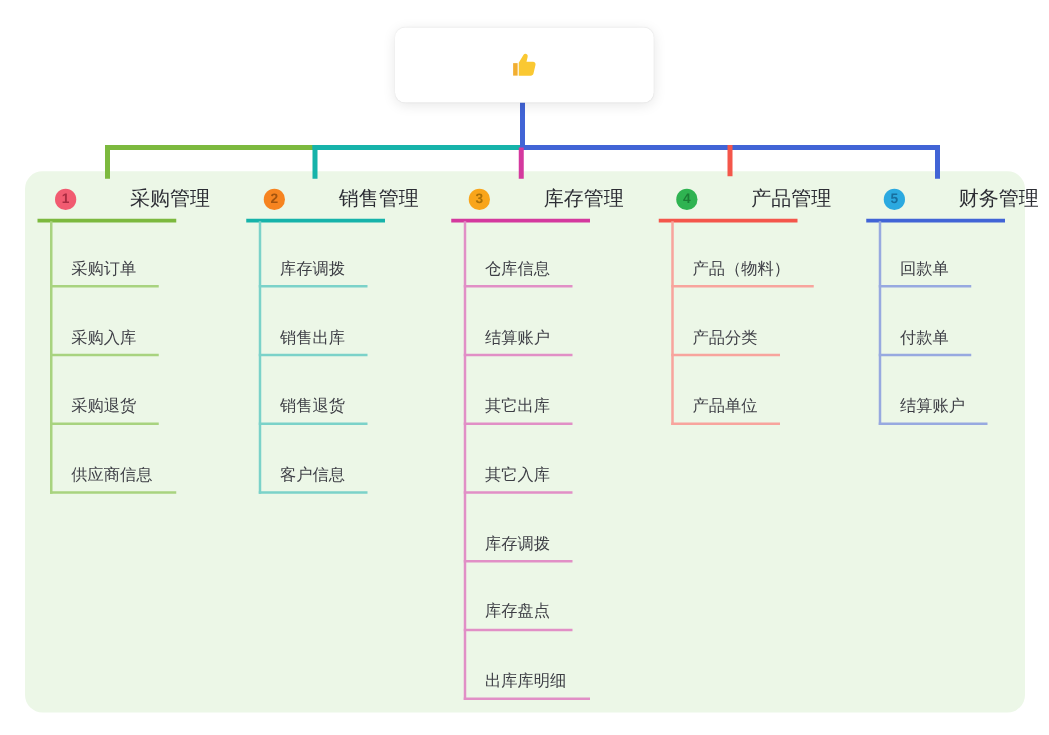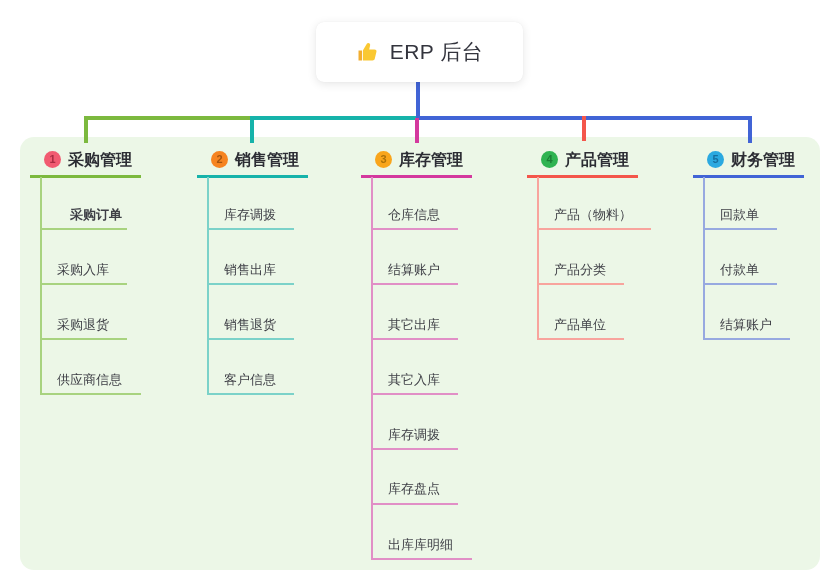--- a/index.html
+++ b/index.html
@@ -6,54 +6,53 @@
   #canvas{position:relative;width:839px;height:588px;background:#ffffff;overflow:hidden;}
   .panel{position:absolute;left:20px;top:137px;width:800px;height:433px;border-radius:14px;background:#ECF7E7;}
   .root-card{position:absolute;left:316px;top:22px;width:207px;height:60px;background:#ffffff;
     border-radius:8px;box-shadow:0 2px 10px rgba(0,0,0,0.10),0 0 1px rgba(0,0,0,0.08);
     display:flex;align-items:center;justify-content:center;gap:10px;z-index:3;}
   .root-title{font-size:21px;color:#33343D;font-weight:500;letter-spacing:0.5px;}
   .thumb-icon{width:24px;height:24px;display:inline-block;}
   .line{position:absolute;z-index:1;}
   .branch-badge{position:absolute;width:17px;height:17px;border-radius:50%;z-index:2;
     display:flex;align-items:center;justify-content:center;font-size:11px;font-weight:bold;line-height:1;}
-  .branch-title{position:absolute;font-size:16px;font-weight:700;color:#2C2D34;line-height:20px;white-space:nowrap;z-index:2;}
+  .branch-title{position:absolute;font-size:16px;font-weight:400;color:#2C2D34;line-height:20px;white-space:nowrap;z-index:2;margin-left:36px;}
   .child-label{position:absolute;font-size:13px;color:#3E3F46;line-height:18px;white-space:nowrap;z-index:2;}
 </style>
 </head>
 <body>
 
 <div id="canvas">
   <div class="panel"></div>
 
   <div class="root-card">
     <span class="thumb-icon">
       <svg width="24" height="24" viewBox="0 0 24 24">
         <path d="M2.5 10.5h3.6v10H2.5z" fill="#F2AE30"></path>
         <path d="M7 20.6h9.6c1.05 0 1.95-.72 2.18-1.74l1.6-6.9A2.05 2.05 0 0 0 18.4 9.4h-5.2l.95-4.1a1.85 1.85 0 0 0-3.3-1.5L7 10.2z" fill="#FAC832"></path>
       </svg>
     </span>
-    <span class="root-title">ERP 后台</span>
   </div>
 
   <div id="dynamic">
       <div class="line" style="left: 416px; top: 82px; width: 4px; height: 36px; background: rgb(65, 100, 214);"></div>
       <div class="line" style="left: 84px; top: 116px; width: 4px; height: 27px; background: rgb(124, 185, 62);"></div>
       <div class="line" style="left: 84px; top: 116px; width: 170px; height: 4px; background: rgb(124, 185, 62);"></div>
       <div class="line" style="left: 250px; top: 116px; width: 4px; height: 27px; background: rgb(22, 179, 170);"></div>
       <div class="line" style="left: 250px; top: 116px; width: 168px; height: 4px; background: rgb(22, 179, 170);"></div>
       <div class="line" style="left: 416px; top: 116px; width: 336px; height: 4px; background: rgb(65, 100, 214);"></div>
       <div class="line" style="left: 415px; top: 118px; width: 4px; height: 25px; background: rgb(212, 57, 158);"></div>
       <div class="line" style="left: 582px; top: 116px; width: 4px; height: 25px; background: rgb(244, 86, 75);"></div>
       <div class="line" style="left: 748px; top: 116px; width: 4px; height: 27px; background: rgb(65, 100, 214);"></div>
       <div class="branch-badge" style="left: 44px; top: 151px; background: rgb(241, 91, 113); color: rgb(169, 44, 66);">1</div>
       <div class="branch-title" style="left: 68px; top: 150px;">采购管理</div>
       <div class="line" style="left: 30px; top: 175px; width: 111px; height: 3px; background: rgb(124, 185, 62);"></div>
       <div class="line" style="left: 40px; top: 177px; width: 2px; height: 218px; background: rgb(168, 211, 127);"></div>
-      <div class="child-label" style="left: 70px; top: 206px; font-weight: bold;">采购订单</div>
+      <div class="child-label" style="left: 57px; top: 206px;">采购订单</div>
       <div class="line" style="left: 40px; top: 228px; width: 87px; height: 2px; background: rgb(168, 211, 127);"></div>
       <div class="child-label" style="left: 57px; top: 261px;">采购入库</div>
       <div class="line" style="left: 40px; top: 283px; width: 87px; height: 2px; background: rgb(168, 211, 127);"></div>
       <div class="child-label" style="left: 57px; top: 316px;">采购退货</div>
       <div class="line" style="left: 40px; top: 338px; width: 87px; height: 2px; background: rgb(168, 211, 127);"></div>
       <div class="child-label" style="left: 57px; top: 371px;">供应商信息</div>
       <div class="line" style="left: 40px; top: 393px; width: 101px; height: 2px; background: rgb(168, 211, 127);"></div>
       <div class="branch-badge" style="left: 211px; top: 151px; background: rgb(246, 132, 32); color: rgb(164, 84, 14);">2</div>
       <div class="branch-title" style="left: 235px; top: 150px;">销售管理</div>
       <div class="line" style="left: 197px; top: 175px; width: 111px; height: 3px; background: rgb(22, 179, 170);"></div>

